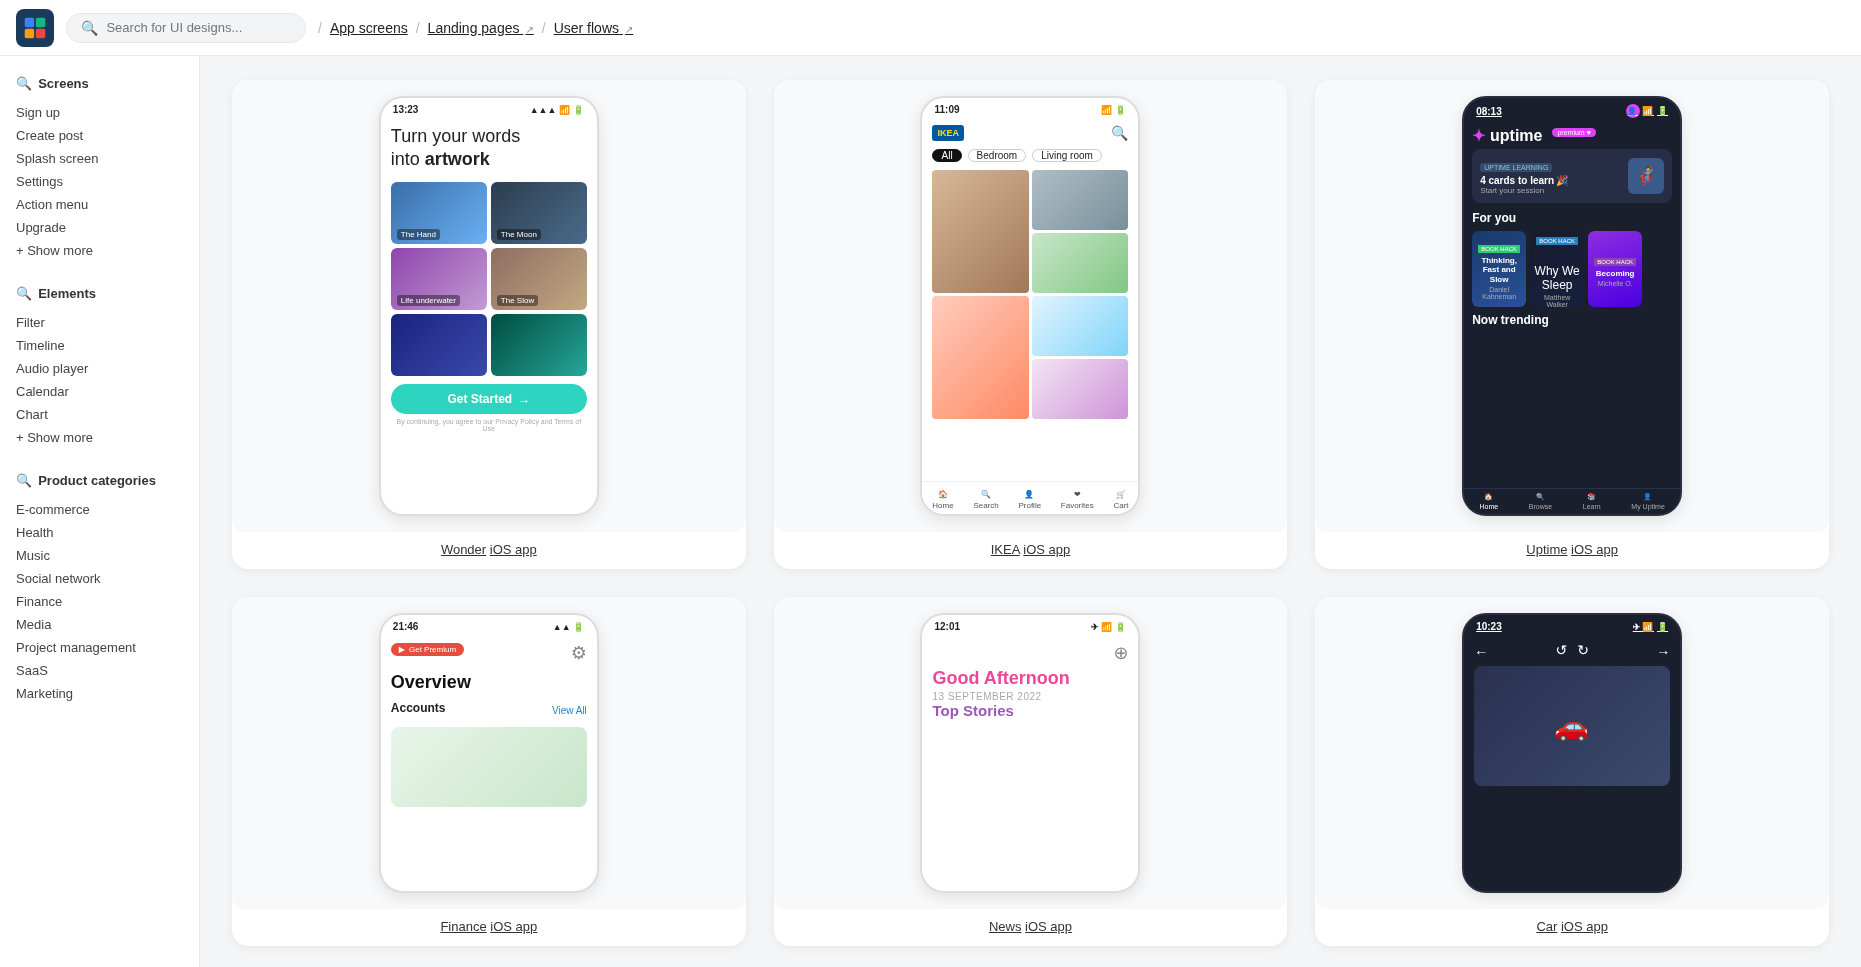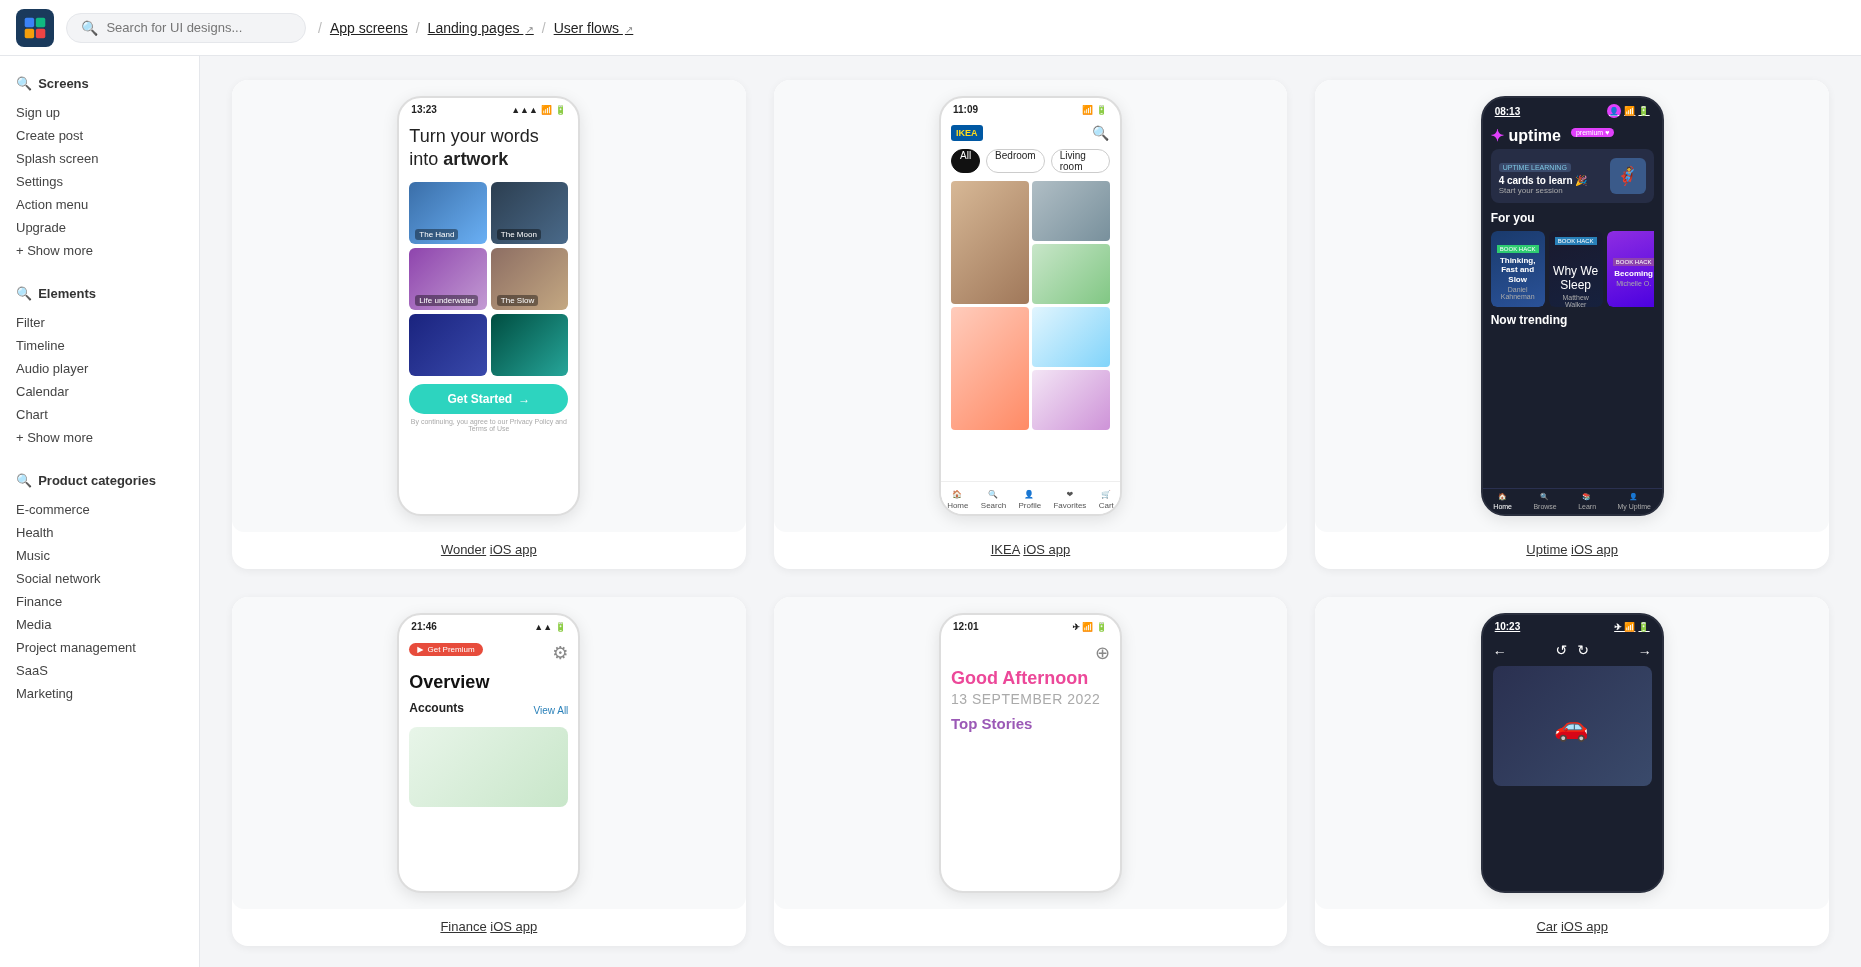--- a/index.html
+++ b/index.html
@@ -147,21 +147,21 @@
       padding: 10px 0 12px;
       font-size: 13px;
       color: #333;
     }
     .card-label span {
       text-decoration: underline;
     }
 
     
     .phone-mockup {
-      width: 183px;
+      width: 220px;
       height: 420px;
       background: #fff;
       border-radius: 24px;
       border: 2px solid #ddd;
       overflow: hidden;
       position: relative;
       margin: 16px auto;
       box-shadow: 0 4px 16px rgba(0,0,0,0.10);
     }
     .phone-mockup.dark {
@@ -446,24 +446,23 @@
     .news-content {
       padding: 8px 10px;
     }
     .news-greeting {
       font-size: 18px;
       font-weight: 700;
       color: #ec4899;
       margin-bottom: 2px;
     }
     .news-date {
-      font-size: 14px;
+      font-size: 10px;
       color: #aaa;
       letter-spacing: 0.5px;
-      margin-bottom: 8px;
       text-transform: uppercase;
     }
     .news-top-stories {
       font-size: 15px;
       font-weight: 700;
       color: #9b59b6;
     }
 
     
     .car-content {
@@ -806,20 +805,24 @@
             <div class="news-content">
               <div style="display:flex;justify-content:flex-end;margin-bottom:4px;">
                 <span style="font-size:18px;color:#888">⊕</span>
               </div>
               <div class="news-greeting">Good Afternoon</div>
               <div class="news-date">13 September 2022</div>
               <div class="news-top-stories">Top Stories</div>
             </div>
           </div>
         </div>
+        <div class="card-label">
+          <span>News</span>
+          <span> iOS app</span>
+        </div>
       </div>
 
       <div class="card">
         <div class="card-screen">
           <div class="phone-mockup dark" style="height:280px;text-align:center;">
             <div class="phone-status-bar dark">
               <span>10:23</span>
               <div class="status-icons">
                 <span style="color:#fff">✈ 📶</span>
                 <span style="color:#fff">🔋</span>

